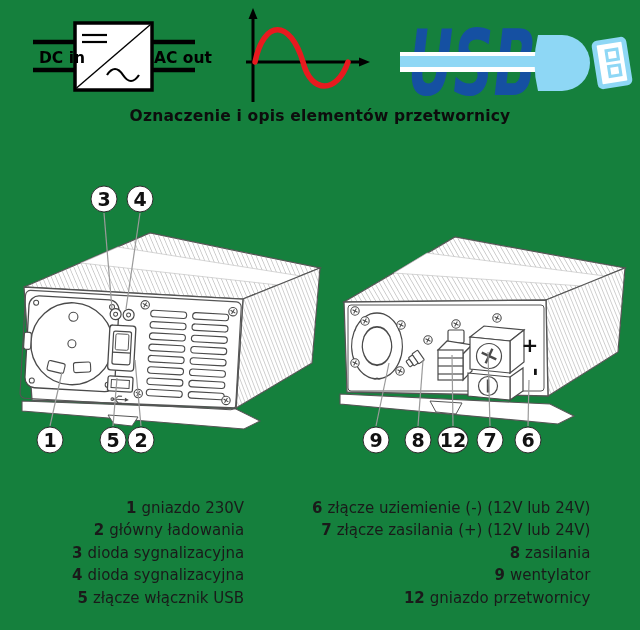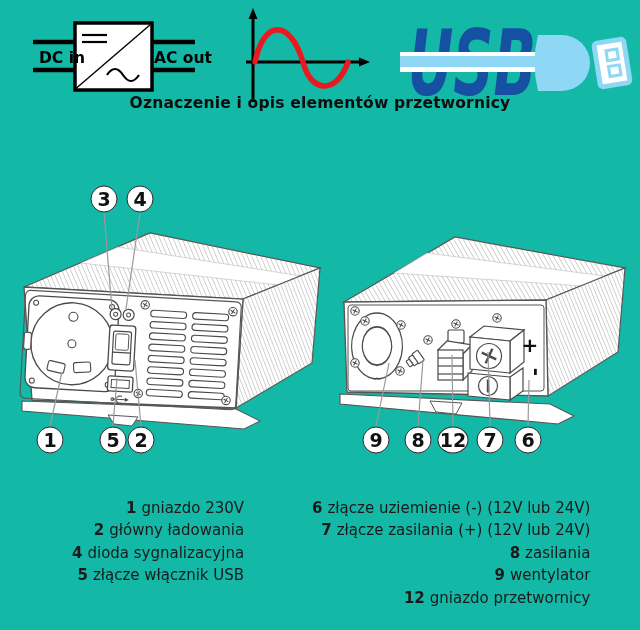--- a/index.html
+++ b/index.html
@@ -1,20 +1,20 @@
 <!DOCTYPE html>
 <html><head>
 <meta charset="utf-8">
 <style>
   html,body{margin:0;padding:0;background:#fff;}
-  #page{position:relative;width:640px;height:630px;background:#14b8a6;overflow:hidden;
+  #page{position:relative;width:640px;height:630px;background:#15803d;overflow:hidden;
         font-family:"DejaVu Sans","Liberation Sans",sans-serif;color:#111;}
   .abs{position:absolute;}
   
-  #title{position:absolute;left:0;top:94px;width:640px;text-align:center;
+  #title{position:absolute;left:0;top:107px;width:640px;text-align:center;
          font-size:15.5px;font-weight:bold;color:#0d0d0d;letter-spacing:.2px;}
   
   .callout{position:absolute;width:27px;height:27px;box-sizing:border-box;
            border:1.8px solid #2b2b2b;border-radius:50%;background:#fff;
            display:flex;align-items:center;justify-content:center;
            font-size:19px;font-weight:bold;color:#111;
            transform:translate(-50%,-50%);z-index:3;line-height:1;}
   .callout.wide{width:31px;}
   
   .legend-col{position:absolute;top:497px;font-size:15px;color:#1a1a1a;text-align:right;}
@@ -272,20 +272,21 @@
   <div class="callout" style="left:141px;top:440px;">2</div>
   <div class="callout" style="left:376px;top:440px;">9</div>
   <div class="callout" style="left:418px;top:440px;">8</div>
   <div class="callout wide" style="left:453px;top:440px;">12</div>
   <div class="callout" style="left:490px;top:440px;">7</div>
   <div class="callout" style="left:528px;top:440px;">6</div>
 
   <div id="legend-left" class="legend-col">
     <div class="legend-row"><b>1</b><span>gniazdo 230V</span></div>
     <div class="legend-row"><b>2</b><span>główny ładowania</span></div>
+    <div class="legend-row"><b>3</b><span>dioda sygnalizacyjna</span></div>
     <div class="legend-row"><b>4</b><span>dioda sygnalizacyjna</span></div>
     <div class="legend-row"><b>5</b><span>złącze włącznik USB</span></div>
   </div>
   <div id="legend-right" class="legend-col">
     <div class="legend-row"><b>6</b><span>złącze uziemienie (-) (12V lub 24V)</span></div>
     <div class="legend-row"><b>7</b><span>złącze zasilania (+) (12V lub 24V)</span></div>
     <div class="legend-row"><b>8</b><span>zasilania</span></div>
     <div class="legend-row"><b>9</b><span>wentylator</span></div>
     <div class="legend-row"><b>12</b><span>gniazdo przetwornicy</span></div>
   </div>

